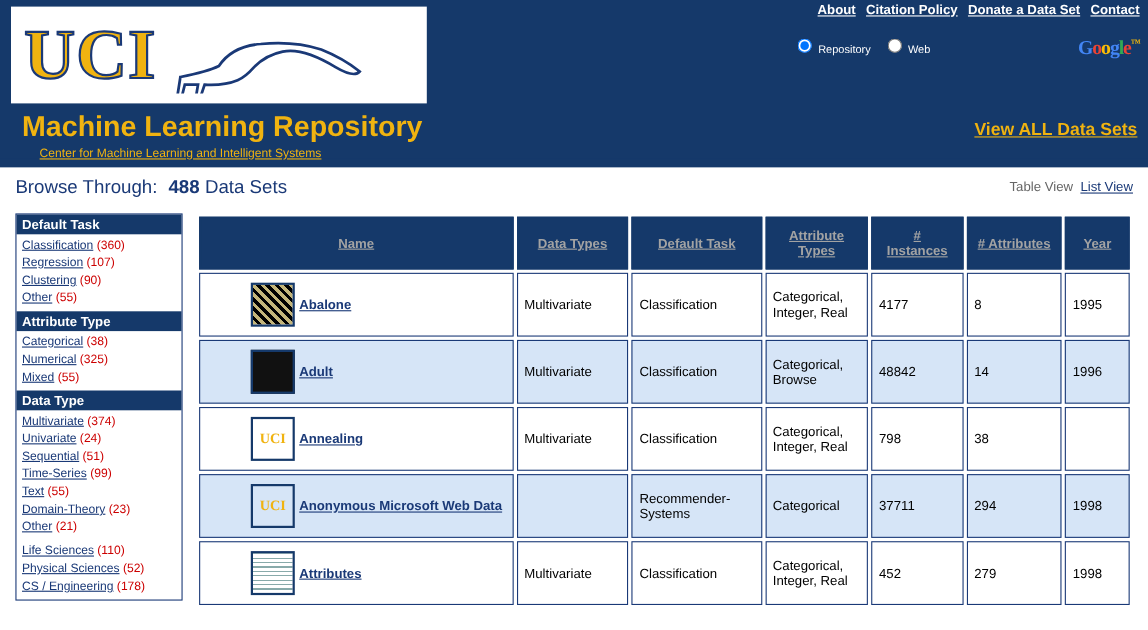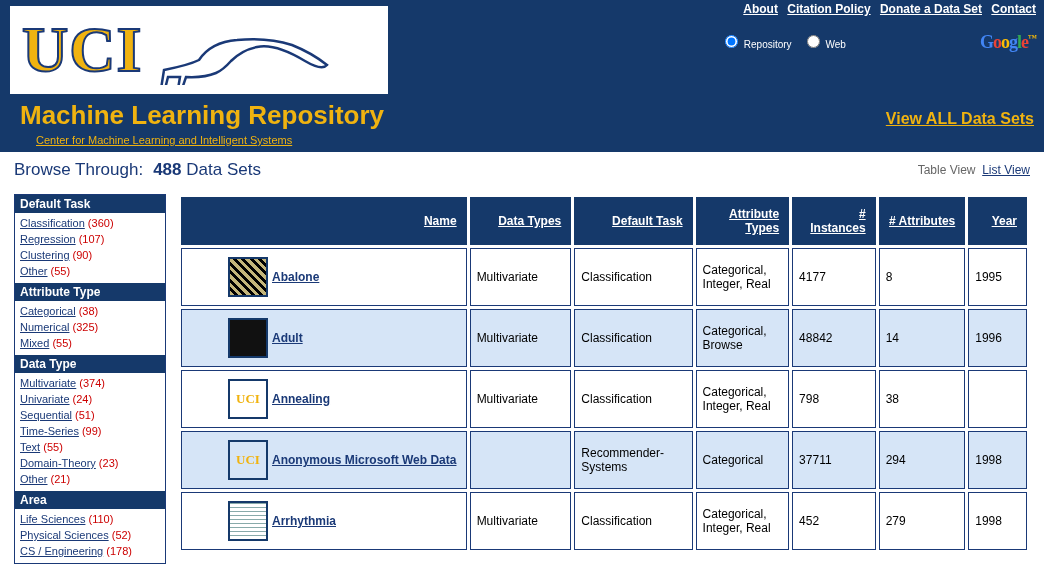--- a/index.html
+++ b/index.html
@@ -184,22 +184,22 @@
     margin-left: 12px;
     margin-right: 6px;
   }
   table.ds {
     width: 100%;
     border-collapse: separate;
     border-spacing: 3px;
   }
   table.ds th {
     background: #15396a;
-    color: #ffffff;
-    text-align: right;
+    color: #a3a3a3;
+    text-align: center;
     padding: 8px;
     font-weight: bold;
     font-size: 12px;
     text-decoration: underline;
     border: 2px solid #15396a;
   }
   table.ds td {
     border: 1px solid #1a3977;
     padding: 8px 6px;
     font-size: 12px;
@@ -287,21 +287,20 @@
 
 <div class="content">
 
   <div class="sidebar" id="sidebar">
       <div class="section-h">Default Task</div>
       <div class="section-body"><a href="#">Classification</a><span class="cnt"> (360)</span><br><a href="#">Regression</a><span class="cnt"> (107)</span><br><a href="#">Clustering</a><span class="cnt"> (90)</span><br><a href="#">Other</a><span class="cnt"> (55)</span><br></div>
       <div class="section-h">Attribute Type</div>
       <div class="section-body"><a href="#">Categorical</a><span class="cnt"> (38)</span><br><a href="#">Numerical</a><span class="cnt"> (325)</span><br><a href="#">Mixed</a><span class="cnt"> (55)</span><br></div>
       <div class="section-h">Data Type</div>
       <div class="section-body"><a href="#">Multivariate</a><span class="cnt"> (374)</span><br><a href="#">Univariate</a><span class="cnt"> (24)</span><br><a href="#">Sequential</a><span class="cnt"> (51)</span><br><a href="#">Time-Series</a><span class="cnt"> (99)</span><br><a href="#">Text</a><span class="cnt"> (55)</span><br><a href="#">Domain-Theory</a><span class="cnt"> (23)</span><br><a href="#">Other</a><span class="cnt"> (21)</span><br></div>
-      <div class="section-h">Area</div>
       <div class="section-body"><a href="#">Life Sciences</a><span class="cnt"> (110)</span><br><a href="#">Physical Sciences</a><span class="cnt"> (52)</span><br><a href="#">CS / Engineering</a><span class="cnt"> (178)</span><br></div>
     </div>
 
   <div class="main">
     <table class="ds">
       <thead>
         <tr>
           <th class="col-name">Name</th>
           <th class="col-dt">Data Types</th>
           <th class="col-task">Default Task</th>
@@ -365,21 +364,21 @@
             <td class="col-task">Recommender-Systems</td>
             <td class="col-at">Categorical</td>
             <td class="col-inst">37711</td>
             <td class="col-attr">294</td>
             <td class="col-year">1998</td>
           </tr>
           <tr>
             <td class="col-name">
               <div class="name-cell">
                 <div class="thumb bg-wave"></div>
-                <a href="#" class="ds-link">Arrhythmia</a>
+                <a href="#" class="ds-link">Attributes</a>
               </div>
             </td>
             <td class="col-dt">Multivariate</td>
             <td class="col-task">Classification</td>
             <td class="col-at">Categorical, Integer, Real</td>
             <td class="col-inst">452</td>
             <td class="col-attr">279</td>
             <td class="col-year">1998</td>
           </tr>
         </tbody>

